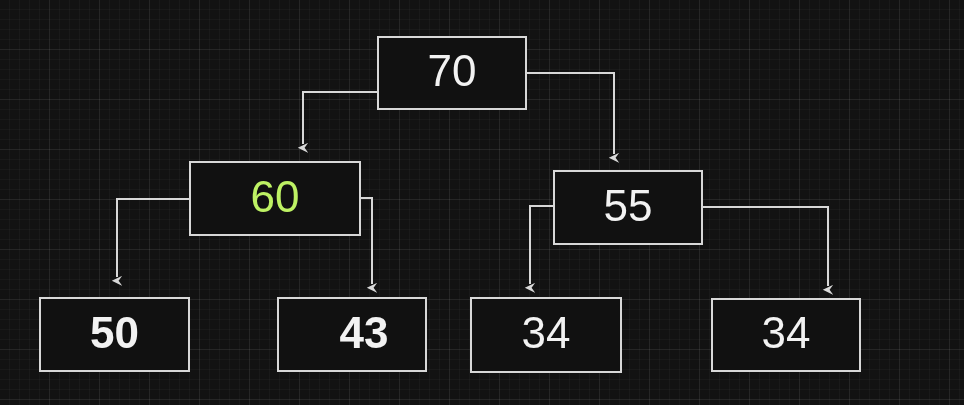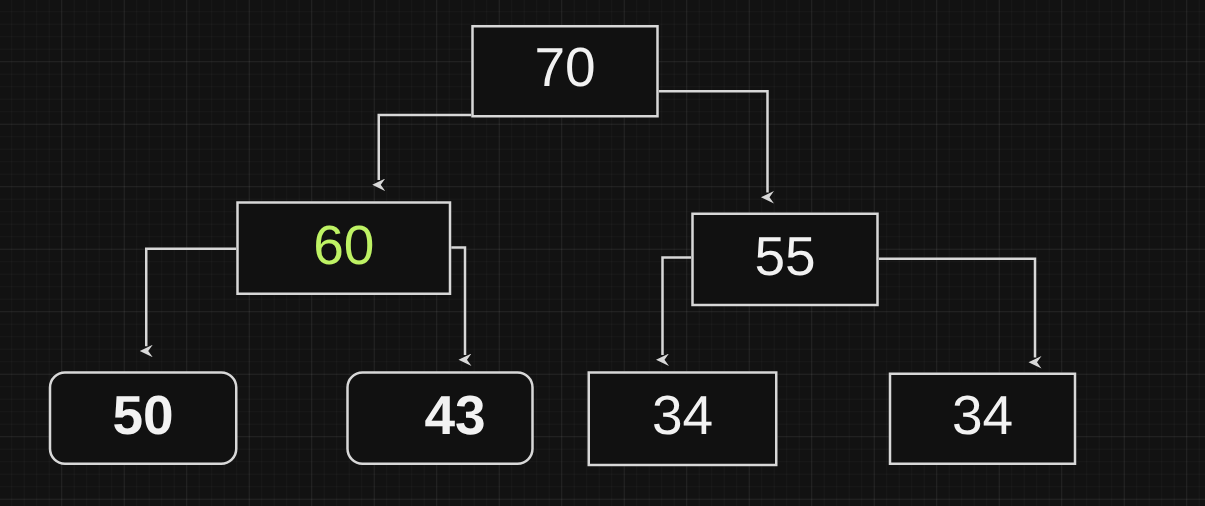--- a/index.html
+++ b/index.html
@@ -40,21 +40,20 @@
     align-items: center;
     justify-content: center;
     font-family: "Liberation Sans", sans-serif;
     font-size: 44px;
     line-height: 1;
     letter-spacing: 0px;
     user-select: none;
   }
   .node.bold {
     font-weight: bold;
-    border-radius: 13px;
   }
   .node-label {
     display: block;
     transform: translateY(-2px);
   }
   #watermark {
     position: absolute;
     right: 10px;
     bottom: 5px;
     color: #9a9a9a;
@@ -79,21 +78,21 @@
         <path d="M 377 92 L 303 92 L 303 144" fill="none" stroke="#d8d8d8" stroke-width="2" marker-end="url(#arrowhead)"></path>
         <path d="M 527 73 L 614 73 L 614 154" fill="none" stroke="#d8d8d8" stroke-width="2" marker-end="url(#arrowhead)"></path>
         <path d="M 189 199 L 117 199 L 117 277" fill="none" stroke="#d8d8d8" stroke-width="2" marker-end="url(#arrowhead)"></path>
         <path d="M 340 198 L 372 198 L 372 284" fill="none" stroke="#d8d8d8" stroke-width="2" marker-end="url(#arrowhead)"></path>
         <path d="M 553 206 L 530 206 L 530 284" fill="none" stroke="#d8d8d8" stroke-width="2" marker-end="url(#arrowhead)"></path>
         <path d="M 703 207 L 828 207 L 828 286" fill="none" stroke="#d8d8d8" stroke-width="2" marker-end="url(#arrowhead)"></path>
       </g>
   </svg>
 
   <div id="nodes">
-      <div class="node" style="left: 377px; top: 20px; width: 150px; height: 74px; border-color: rgb(216, 216, 216); background: rgb(17, 17, 17); color: rgb(242, 242, 242);">
+      <div class="node" style="left: 377px; top: 36px; width: 150px; height: 74px; border-color: rgb(216, 216, 216); background: rgb(17, 17, 17); color: rgb(242, 242, 242);">
         <span class="node-label">70</span>
       </div>
       <div class="node" style="left: 189px; top: 161px; width: 172px; height: 75px; border-color: rgb(216, 216, 216); background: rgb(17, 17, 17); color: #bef264;">
         <span class="node-label">60</span>
       </div>
       <div class="node" style="left: 553px; top: 170px; width: 150px; height: 75px; border-color: rgb(216, 216, 216); background: rgb(17, 17, 17); color: rgb(242, 242, 242);">
         <span class="node-label">55</span>
       </div>
       <div class="node bold" style="left: 39px; top: 297px; width: 151px; height: 75px; border-color: rgb(216, 216, 216); background: rgb(17, 17, 17); color: rgb(242, 242, 242);">
         <span class="node-label">50</span>

